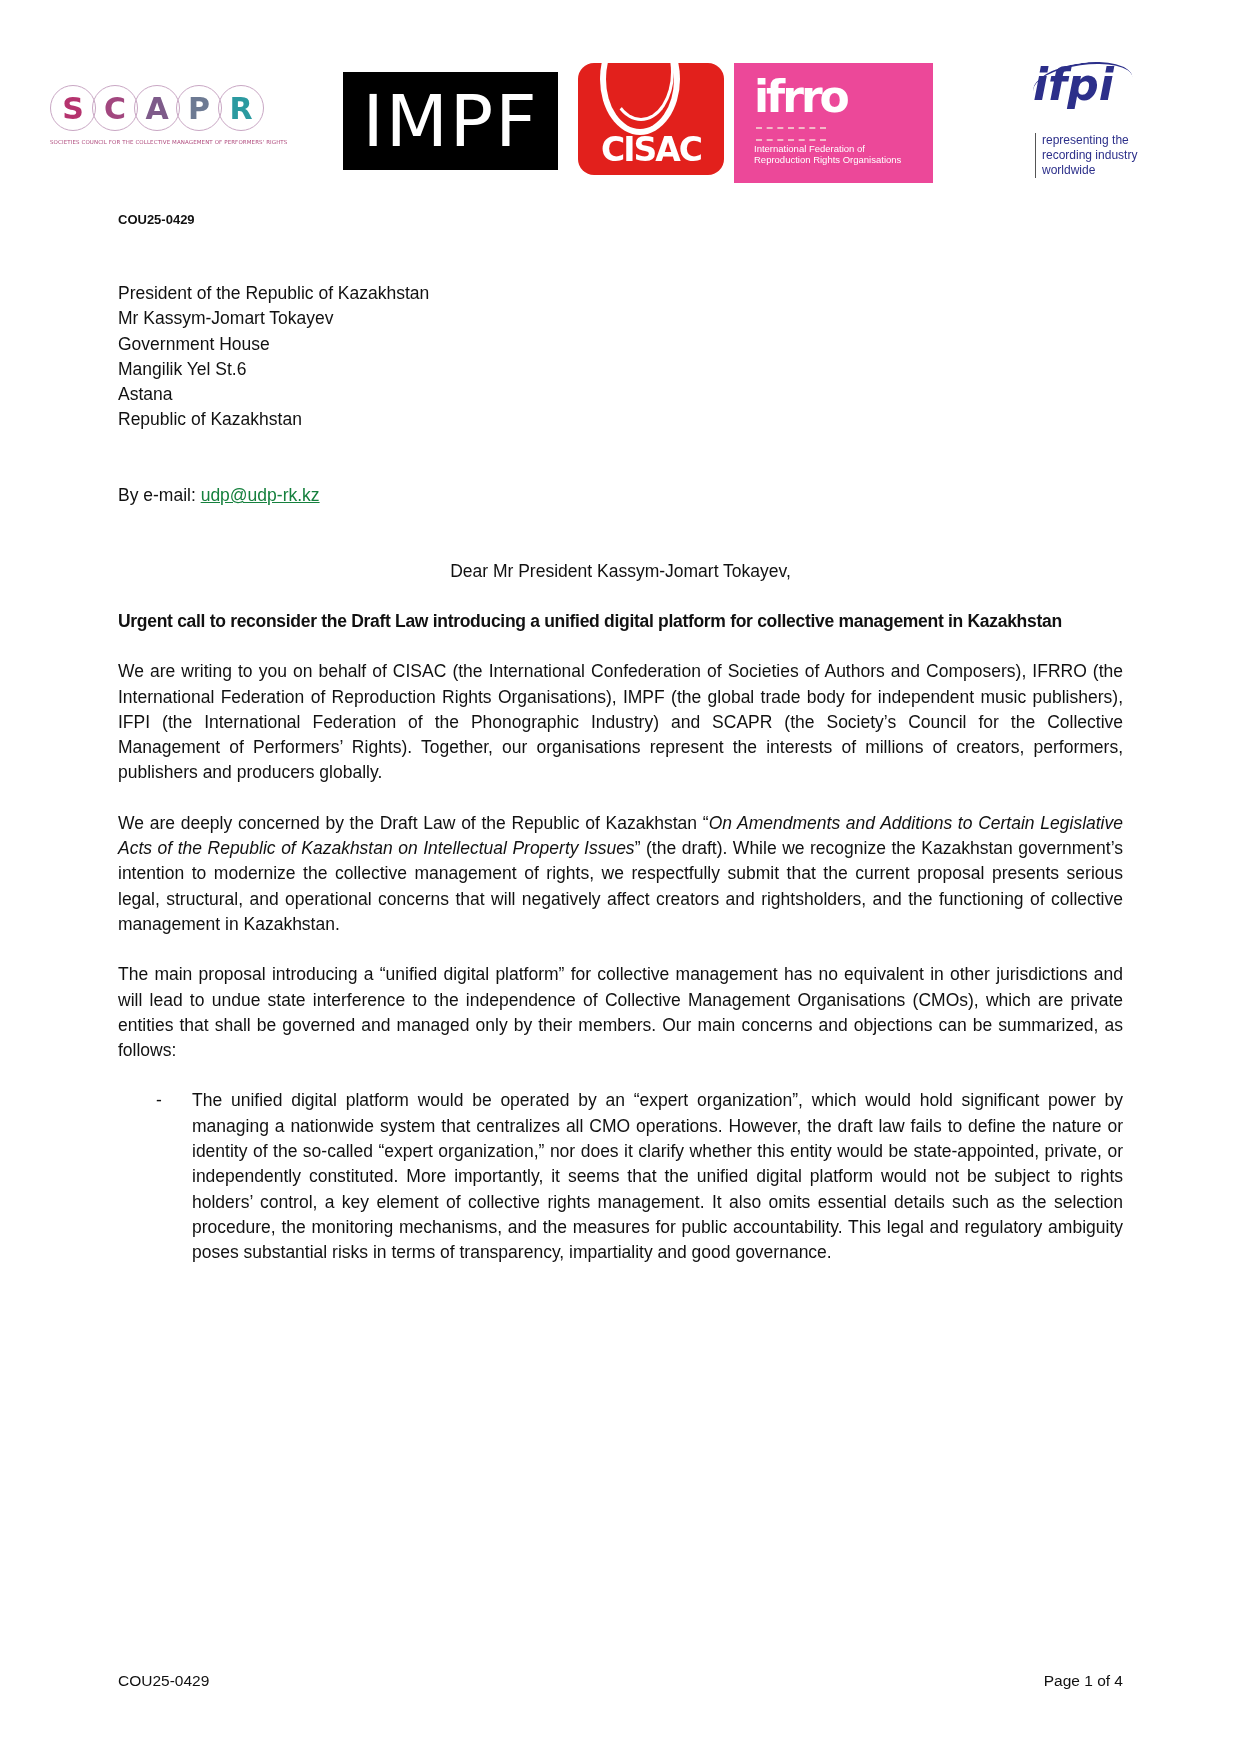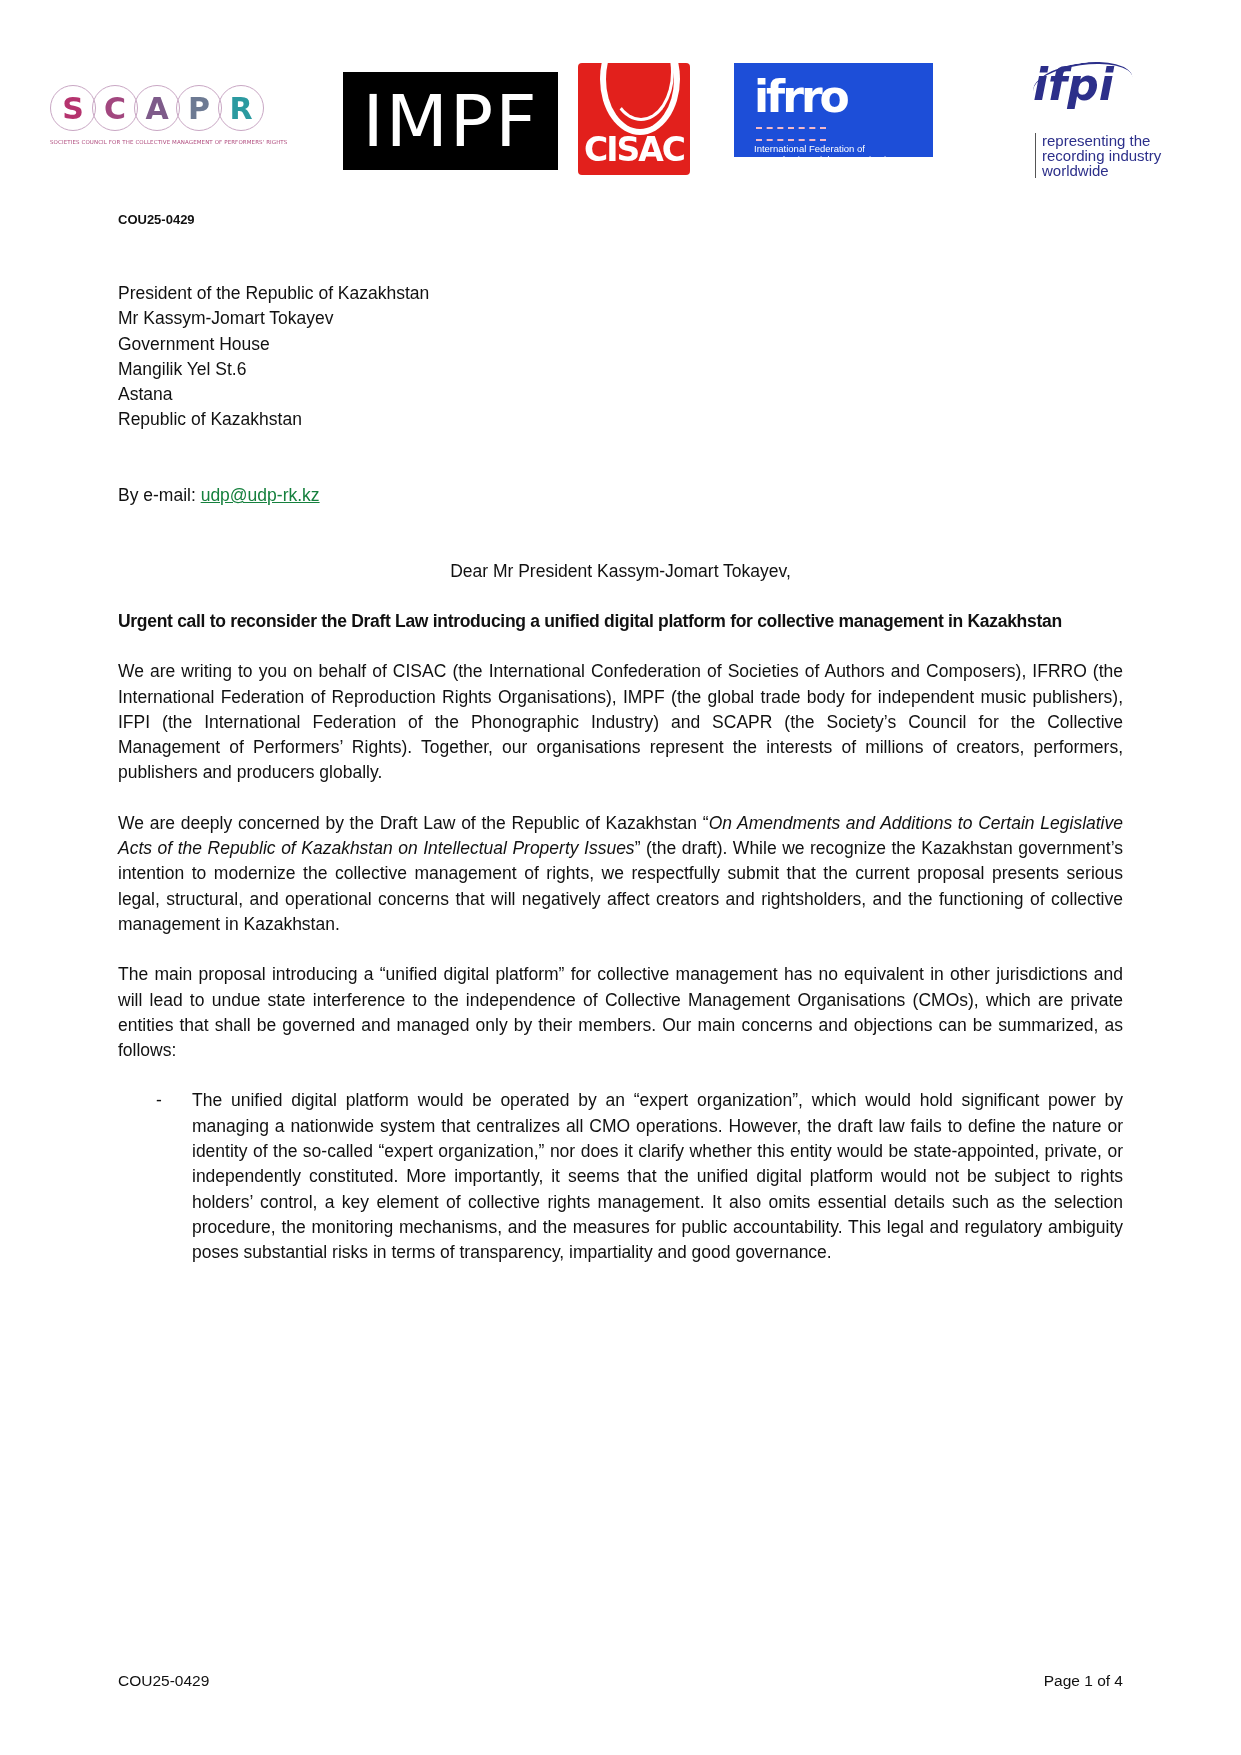--- a/index.html
+++ b/index.html
@@ -12,42 +12,42 @@
   .scapr .letters { display: flex; gap: 0; }
   .scapr .ring { width: 44px; height: 44px; border-radius: 50%; border: 1.5px solid #c9a7c4;
                  display: flex; align-items: center; justify-content: center; margin-right: -4px;
                  font-family: "DejaVu Sans", sans-serif; font-size: 30px; font-weight: bold; }
   .scapr .sub { font-size: 5.5px; color: #b04c7e; margin-top: 8px; letter-spacing: 0.1px; white-space: nowrap; font-family: "DejaVu Sans", sans-serif; }
   
   .impf { left: 343px; top: 17px; width: 215px; height: 98px; background: #000000; color: #fff;
           display: flex; align-items: center; justify-content: center;
           font-family: "DejaVu Sans", sans-serif; font-size: 72px; letter-spacing: 2px; }
   
-  .cisac { left: 578px; top: 8px; width: 112px; height: 112px; background: #e2201c; border-radius: 4px; overflow: hidden; }
+  .cisac { left: 578px; top: 8px; width: 112px; height: 112px; background: #e2201c; border-radius: 16px; overflow: hidden; padding-left: 34px; }
   .cisac .arc { position: absolute; left: 22px; top: -40px; width: 68px; height: 100px;
                 border: 6px solid #fff; border-top-color: transparent; border-radius: 50%; }
   .cisac .arc2 { position: absolute; left: 30px; top: -40px; width: 60px; height: 92px;
                 border: 3px solid #fff; border-top-color: transparent; border-left-color: transparent; border-radius: 50%; }
   .cisac .name { position: absolute; left: 0; right: 0; bottom: 6px; text-align: center; color: #fff;
                  font-family: "DejaVu Sans", sans-serif; font-weight: bold; font-size: 33px; letter-spacing: -2px; }
   
-  .ifrro { left: 734px; top: 8px; width: 199px; height: 94px; background: #1d4ed8; color: #fff; }
+  .ifrro { left: 734px; top: 8px; width: 199px; height: 120px; background: #ec4899; color: #fff; }
   .ifrro .mark { position: absolute; left: 20px; top: 8px; font-family: "DejaVu Sans", sans-serif;
                  font-weight: bold; font-size: 44px; letter-spacing: -3px; }
   .ifrro .lines { position: absolute; left: 22px; top: 64px; width: 70px; height: 10px;
                   border-top: 2px dashed #f3b8c7; border-bottom: 2px dashed #f3b8c7; }
   .ifrro .desc { position: absolute; left: 20px; top: 80px; font-size: 9.5px; line-height: 11px; }
   
   .ifpi { left: 1025px; top: 0px; width: 150px; height: 130px; }
   .ifpi .mark { position: absolute; left: 8px; top: 4px; color: #2c2f8a; font-family: "DejaVu Sans", sans-serif;
                 font-style: italic; font-weight: bold; font-size: 44px; }
   .ifpi .swoosh { position: absolute; left: 8px; top: 8px; width: 100px; height: 40px;
                   border-top: 2px solid #2c2f8a; border-radius: 50% 50% 0 0; transform: rotate(-8deg); }
   .ifpi .tag { position: absolute; left: 10px; top: 78px; border-left: 1px solid #555; padding-left: 6px;
-               color: #2c2f8a; font-size: 15px; line-height: 15px; font-family: "Liberation Sans", sans-serif; }
+               color: #2c2f8a; font-size: 12px; line-height: 15px; font-family: "Liberation Sans", sans-serif; }
 
   .ref-top { position: absolute; left: 118px; top: 212px; font-size: 13px; font-weight: bold; }
   .content { position: absolute; left: 118px; top: 281px; width: 1005px; font-size: 17.5px; line-height: 25.3px; }
   .addr div { white-space: nowrap; }
   .gap { height: 25.3px; }
   .date { margin-top: 0; }
   a.email { color: #15803d; text-decoration: underline; }
   .salutation { margin-top: 50px; text-align: center; }
   .subject { font-weight: bold; margin-top: 25px; letter-spacing: -0.3px; white-space: nowrap; }
   p { margin: 25px 0 0 0; text-align: justify; }

